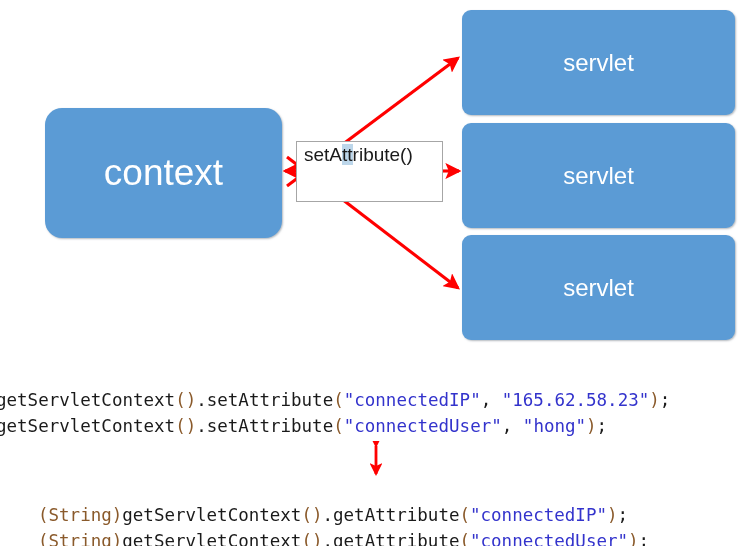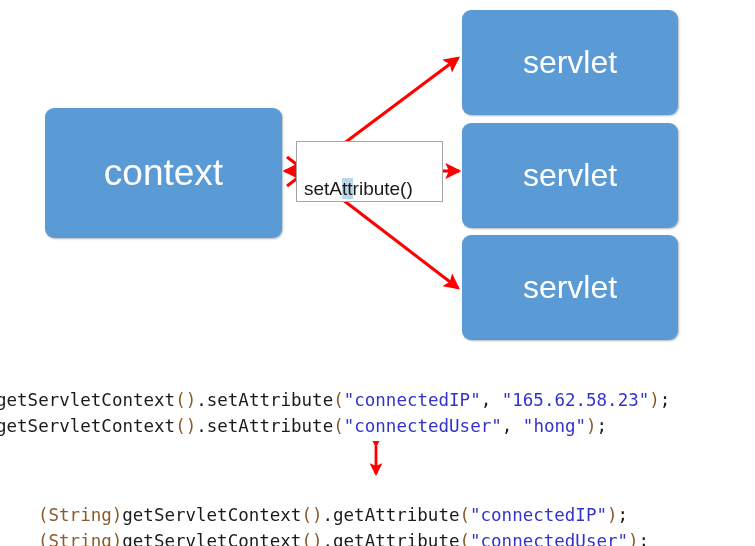--- a/index.html
+++ b/index.html
@@ -34,47 +34,48 @@
     font-weight: 400;
     box-shadow: 1px 1px 2px rgba(120,130,140,0.55);
   }
 
   #context-box {
     left: 45px;
     top: 108px;
     width: 237px;
     height: 130px;
     font-size: 37px;
+    border-radius: 17px;
   }
 
   .servlet-box {
     left: 462px;
-    width: 216px;
+    width: 273px;
     height: 105px;
-    font-size: 32px;
+    font-size: 24px;
   }
   #servlet-box-1 { top: 10px; }
   #servlet-box-2 { top: 123px; }
   #servlet-box-3 { top: 235px; }
 
   
   #method-label-box {
     position: absolute;
     left: 296px;
     top: 141px;
     width: 147px;
     height: 61px;
     background: #ffffff;
     border: 1px solid #a6a6a6;
     box-sizing: border-box;
     z-index: 5;
     display: flex;
     flex-direction: column;
     align-items: flex-start;
-    justify-content: flex-end;
+    justify-content: space-between;
     padding-left: 7px;
   }
   .method-line {
     font-family: "Liberation Sans", sans-serif;
     font-size: 19px;
     line-height: 25px;
     color: #1a1a1a;
     white-space: nowrap;
   }
   .sel-highlight {

